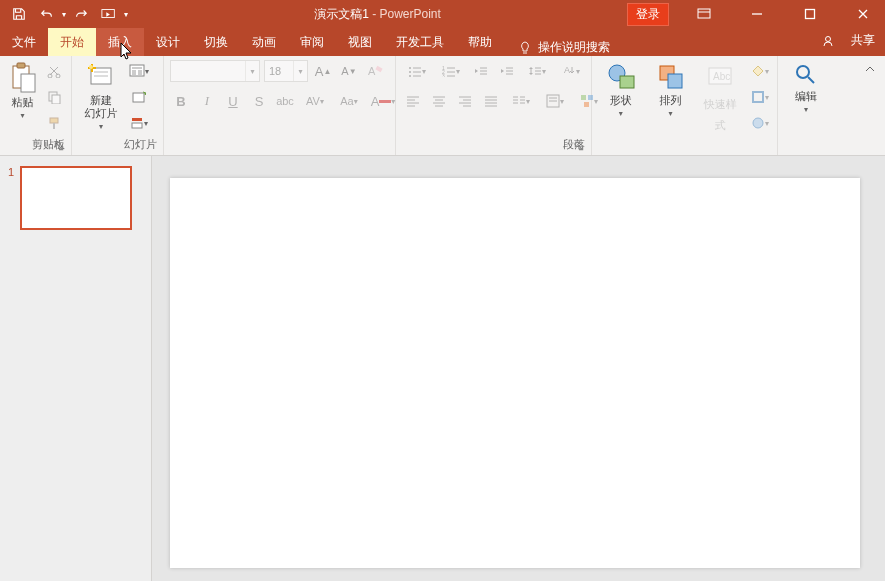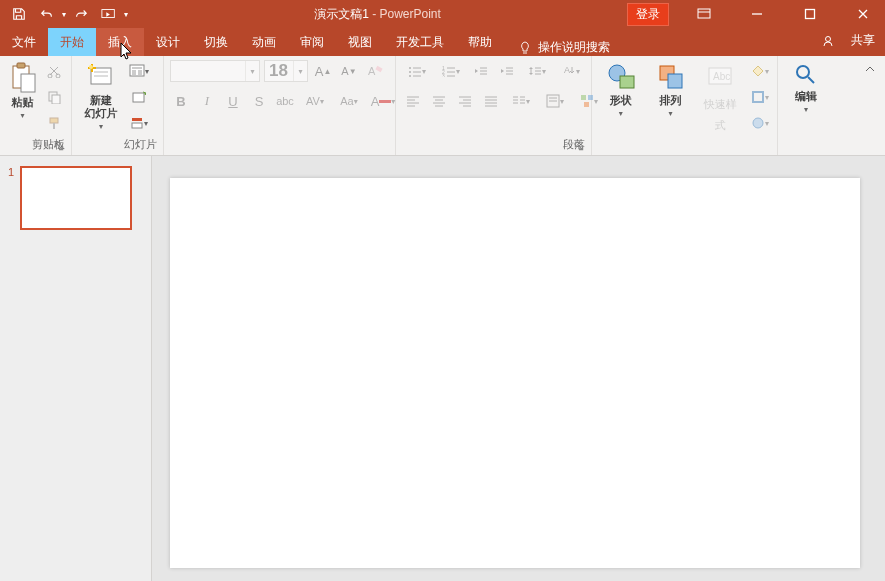--- a/index.html
+++ b/index.html
@@ -12,46 +12,46 @@
   .title-center { flex:1; text-align:center; font-size:12px; }
   .docname { color:#fff; }
   .appname { color:#f4d7cf; }
   .title-right { display:flex; align-items:center; gap:17px; padding-right:4px; }
   .login-btn { background:#e83e1b; color:#fff; padding:2px 8px; font-size:12px; border:1px solid #fff3; }
   .winbtn { width:36px; height:28px; display:flex; align-items:center; justify-content:center; }
 
   
   .ribbon-tabs { height:28px; background:#b7472a; display:flex; align-items:flex-end; color:#fff; position:relative; }
   .tab { padding:6px 12px 6px; font-size:12px; cursor:default; line-height:16px; }
-  .tab.active { background:#7dd3fc; color:#b7472a; }
+  .tab.active { background:#fef9c3; color:#b7472a; }
   .tab.hover { background:#c85a3f; }
   .tell-me { margin-left:14px; display:flex; align-items:center; gap:6px; }
   .tell-me svg { opacity:.9; }
   .share { position:absolute; right:10px; top:4px; display:flex; align-items:center; gap:16px; }
 
   
   .cursor { position:absolute; left:120px; top:42px; z-index:100; pointer-events:none; }
 
   
   .ribbon { height:100px; background:#f3f2f1; border-bottom:1px solid #d4d2d0; display:flex; position:relative; }
   .group { display:flex; flex-direction:column; border-right:1px solid #e1dfdd; padding:4px 6px 0; }
   .group-body { flex:1; display:flex; align-items:flex-start; gap:4px; }
   .group-label { text-align:right; font-size:11px; color:#666; padding:2px 0 3px; position:relative; }
   .group-label .dlaunch { position:absolute; right:0; bottom:3px; width:12px; height:12px; }
   .bigbtn { display:flex; flex-direction:column; align-items:center; justify-content:flex-start; width:46px; padding-top:2px; gap:2px; }
-  .bigbtn .biglabel { font-size:11px; color:#444; text-align:center; line-height:13px;font-weight:bold; }
+  .bigbtn .biglabel { font-size:11px; color:#444; text-align:center; line-height:13px; }
   .smallcol { display:flex; flex-direction:column; gap:4px; }
   .smallbtn { width:22px; height:22px; display:flex; align-items:center; justify-content:center; }
   .disabled { opacity:.45; }
   .row { display:flex; align-items:center; gap:4px; }
   .row2 { display:flex; align-items:center; gap:4px; margin-top:8px; }
   .combo { height:22px; background:#fff; border:1px solid #c8c6c4; display:flex; align-items:center; }
   .combo.font { width:90px; }
   .combo.size { width:44px; }
-  .combo .val { flex:1; padding:0 4px; font-size:17px; color:#555;font-weight:bold; }
+  .combo .val { flex:1; padding:0 4px; font-size:11px; color:#555; }
   .combo .dd { width:14px; display:flex; align-items:center; justify-content:center; border-left:1px solid #e1dfdd; height:100%; }
   .iconbtn { width:22px; height:22px; display:flex; align-items:center; justify-content:center; }
   .iconbtn.withdd { width:30px; }
   .quick-styles { color:#a6a6a6; font-size:11px; text-align:center; line-height:21px; width:40px; }
   .chev { font-size:8px; color:#666; }
 
   
   .editor { display:flex; height:calc(581px - 28px - 28px - 100px); }
   .thumb-pane { width:152px; background:#eeeeee; border-right:1px solid #d4d2d0; padding:10px 8px; }
   .thumb-wrap { display:flex; gap:6px; }

